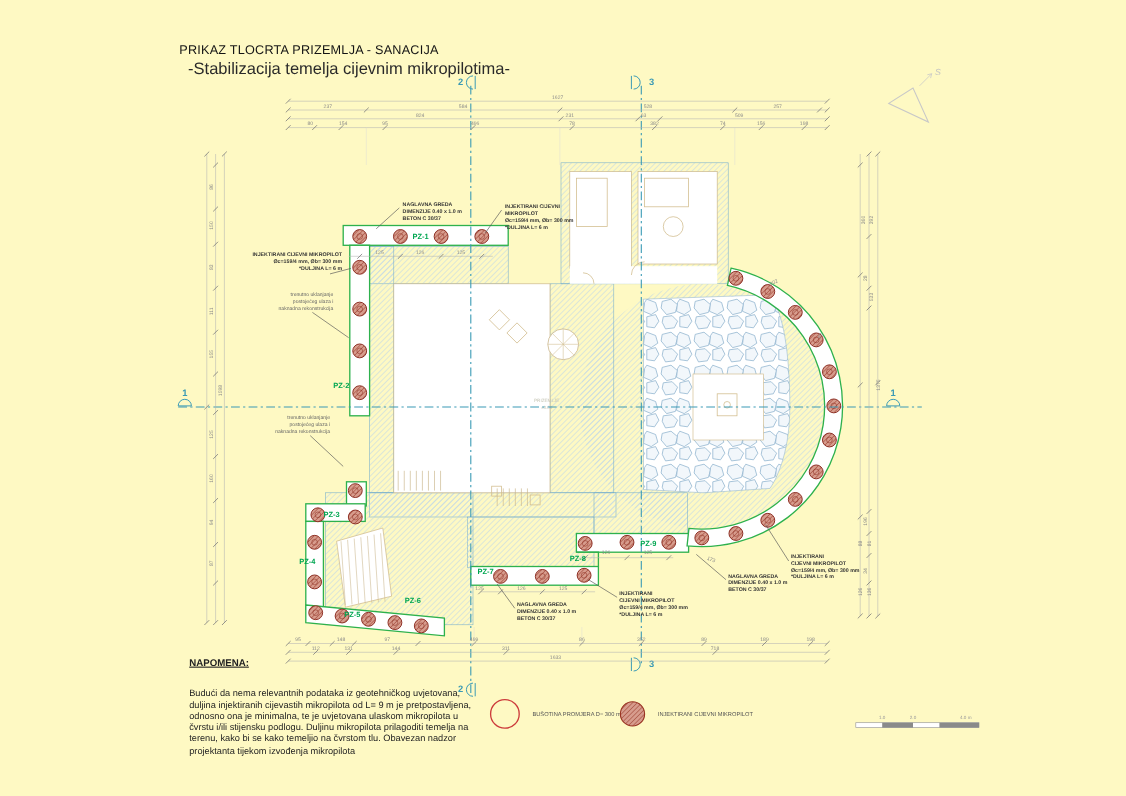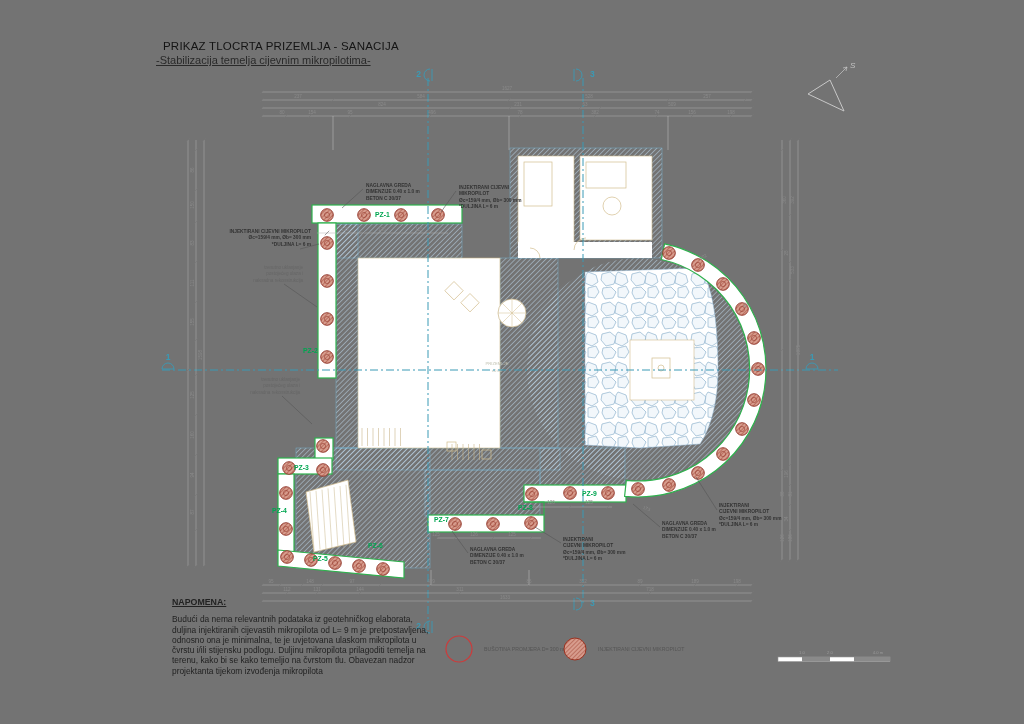--- a/index.html
+++ b/index.html
@@ -1,21 +1,21 @@
 <!DOCTYPE html>
 <html><head>
 <meta charset="utf-8">
 <style>
   html,body{margin:0;padding:0;background:#fff;width:1024px;height:724px;overflow:hidden;
     font-family:"Liberation Sans",sans-serif;}
-  .sheet{position:relative;width:1024px;height:724px;background:#737373;}
+  .sheet{position:relative;width:1024px;height:724px;background:#fef9c3;}
   .title1{position:absolute;left:163px;top:40px;font-size:11.5px;color:#141414;letter-spacing:.2px;}
-  .title2{position:absolute;left:156px;top:54px;font-size:11px;color:#2a2a2a;text-decoration:underline;}
+  .title2{position:absolute;left:171px;top:54px;font-size:15px;color:#2a2a2a;}
   .notes{position:absolute;left:172px;top:597px;width:285px;font-size:8.4px;line-height:10.3px;color:#222;}
-  .notes .hd{font-weight:bold;text-decoration:underline;font-size:8.8px;margin-bottom:7px;}
+  .notes .hd{font-weight:bold;text-decoration:underline;font-size:8.8px;margin-bottom:18px;}
   svg{position:absolute;left:0;top:0;}
   svg text{font-family:"Liberation Sans",sans-serif;}
   .dim{font-size:4.6px;fill:#8a8a8a;}
   .callout{font-size:4.8px;font-weight:bold;fill:#333;}
   .callout2{font-size:4.6px;fill:#666;}
   .pz{font-size:6.8px;font-weight:bold;fill:#00a651;}
   .sec{font-size:8.5px;font-weight:bold;fill:#3a9ab5;}
   .leg{font-size:5.2px;fill:#555;}
   .scl{font-size:4.2px;fill:#999;}
   .faint{font-size:4.2px;fill:#c4c4b4;}
@@ -467,20 +467,20 @@
       <rect x="802" y="657" width="28" height="4.5" fill="#8a8a8a"></rect>
       <rect x="854" y="657" width="36" height="4.5" fill="#8a8a8a"></rect>
       <text x="802" y="654" class="scl" text-anchor="middle">1.0</text>
       <text x="830" y="654" class="scl" text-anchor="middle">2.0</text>
       <text x="878" y="654" class="scl" text-anchor="middle">4.0 m</text>
     </g>
   </svg>
 
   <div class="notes">
     <div class="hd">NAPOMENA:</div>
-    <div>Budući da nema relevantnih podataka iz geotehničkog elaborata,</div>
+    <div>Budući da nema relevantnih podataka iz geotehničkog uvjetovana,</div>
     <div>duljina injektiranih cijevastih mikropilota od L= 9 m je pretpostavljena,</div>
     <div>odnosno ona je minimalna, te je uvjetovana ulaskom mikropilota u</div>
     <div>čvrstu i/ili stijensku podlogu. Duljinu mikropilota prilagoditi temelja na</div>
     <div>terenu, kako bi se kako temeljio na čvrstom tlu. Obavezan nadzor</div>
     <div>projektanta tijekom izvođenja mikropilota</div>
   </div>
 </div>
 
 </body></html>

